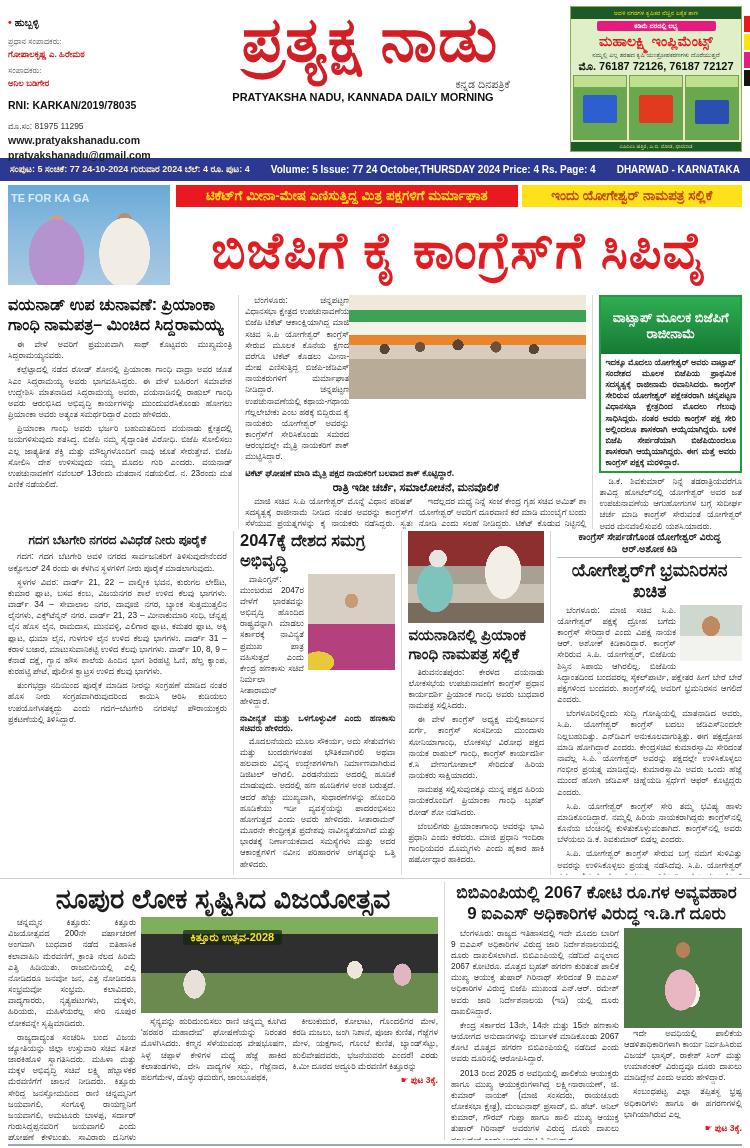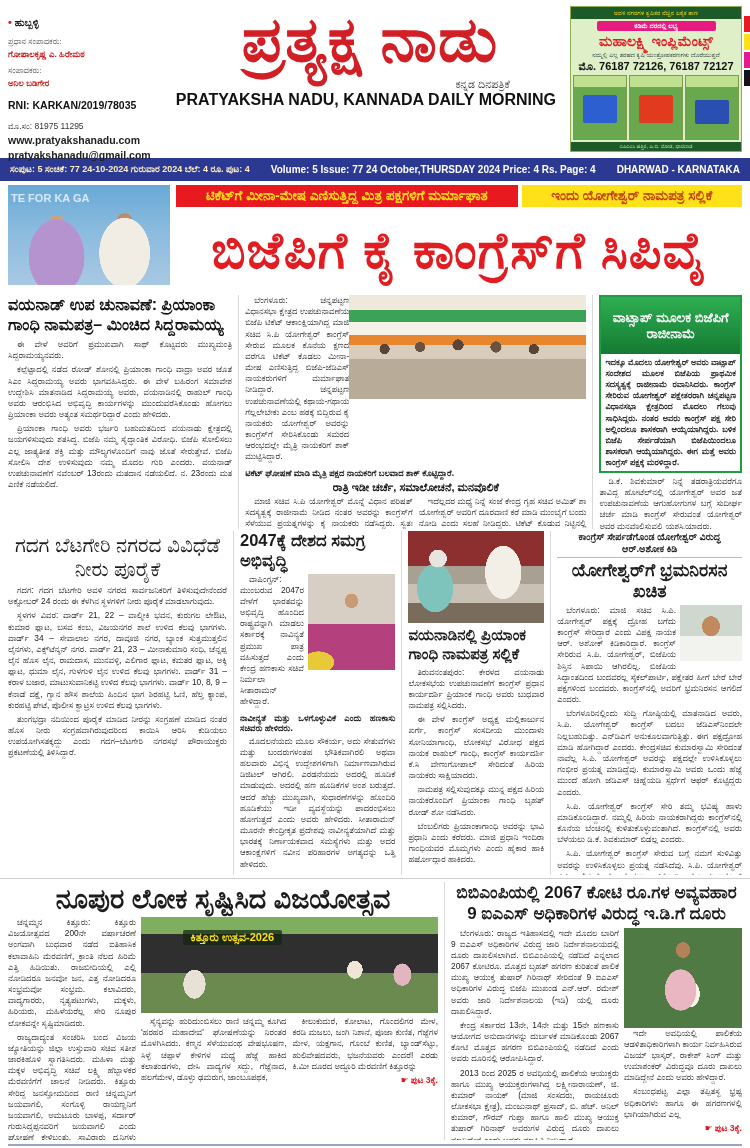--- a/index.html
+++ b/index.html
@@ -11,21 +11,21 @@
   .city{color:#111;font-weight:bold;font-size:10px;}
   .city .dot{color:#d21f26;font-size:11px;}
   .ed-label{color:#555;font-size:8px;margin-top:5px;}
   .ed-name{color:#c81e1e;font-weight:bold;font-size:8.5px;}
   .rni{font-weight:bold;color:#111;font-size:10.5px;margin-top:8px;}
   .mphone{font-size:8.5px;margin-top:6px;color:#333;}
   .murl{font-weight:bold;font-size:10.5px;color:#222;}
   .mast-center{flex:1;text-align:center;padding-top:2px;}
   .np-title{font-size:62px;font-weight:800;color:#d21f26;line-height:1.04;letter-spacing:1px;}
   .np-tag-kn{font-size:11px;color:#333;margin-top:6px;text-align:right;padding-right:60px;}
-  .np-tag-en{font-size:16px;font-weight:bold;color:#111;text-align:right;padding-right:14px;}
+  .np-tag-en{font-size:11px;font-weight:bold;color:#111;padding-right:14px;}
   .mast-ad{width:172px;height:146px;background:#dff0c8;border:1px solid #8fae58;box-sizing:border-box;
            display:flex;flex-direction:column;overflow:hidden;}
   .ad-strip{background:#1c5a28;color:#ffe11a;font-size:6.3px;text-align:center;padding:2px 1px;}
   .ad-ribbon{background:#e61a7f;color:#fff;font-size:6.5px;font-weight:bold;text-align:center;
              width:70%;margin:2px auto 0;border-radius:2px;padding:1px 0;}
   .ad-brand{color:#e01b22;font-weight:800;font-size:14px;text-align:center;margin-top:2px;}
   .ad-sub{font-size:6.3px;text-align:center;color:#233;padding:1px 2px;}
   .ad-phone{font-size:11px;font-weight:bold;text-align:center;color:#111;}
   .ad-imgs{flex:1;display:flex;gap:2px;padding:2px;}
   .ad-img{flex:1;border:1px solid #7d9c4c;background:
@@ -86,21 +86,21 @@
   .ms-cols > div{flex:1;}
   .a-col3{width:152px;padding-left:6px;display:flex;flex-direction:column;}
   .gbox{border:2px solid #1e9e40;background:#fff;}
   .gbox-h{background:linear-gradient(#2fae52,#157a33);color:#fff;font-weight:800;font-size:13px;
           text-align:center;padding:13px 2px;line-height:1.2;}
   .gbox-b{padding:3px 4px;font-size:8.2px;font-weight:600;line-height:1.35;text-align:justify;}
   .g-after{margin-top:3px;}
   
   .bandB{height:346px;}
   .b-col1{width:230px;padding-right:6px;}
-  .h-gadag{font-size:20px;font-weight:400;line-height:1.2;text-align:center;margin:2px 0 4px;}
+  .h-gadag{font-size:12px;font-weight:700;line-height:1.2;text-align:center;margin:2px 0 4px;}
   .b-col2{width:172px;padding:0 6px;}
   .h-2047{font-size:16.5px;font-weight:800;line-height:1.2;margin-bottom:3px;}
   .d47-row{display:flex;gap:4px;}
   .d47-row .txt{width:64px;}
   .ph-nirmala{flex:1;height:96px;background:
       radial-gradient(12px 13px at 50% 28%,#c99b72 0 55%,transparent 56%),
       radial-gradient(26px 18px at 12% 92%,#e8c93a 0 60%,transparent 61%),
       linear-gradient(180deg,#d8cfc4 0 52%,#b5407e 52% 100%);}
   .b-col3{width:152px;padding:0 6px;}
   .ph-sign{width:100%;height:92px;background:
@@ -296,21 +296,21 @@
     <div class="col c-left">
       <div class="h-kitturu">ನೂಪುರ ಲೋಕ ಸೃಷ್ಟಿಸಿದ ವಿಜಯೋತ್ಸವ</div>
       <div class="kit-row">
         <div class="kit-c1 small">
           <p>ಚನ್ನಮ್ಮನ ಕಿತ್ತೂರು: ಕಿತ್ತೂರು ವಿಜಯೋತ್ಸವದ 200ನೇ ವರ್ಷಾಚರಣೆ ಅಂಗವಾಗಿ ಬುಧವಾರ ನಡೆದ ಐತಿಹಾಸಿಕ ಕಲಾವಾಹಿನಿ ಮೆರವಣಿಗೆ, ಕ್ರಾಂತಿ ನೆಲದ ಹಿರಿಮೆ ಎತ್ತಿ ಹಿಡಿಯಿತು. ರಾಜಬೀದಿಯಲ್ಲಿ ಎಲ್ಲಿ ನೋಡಿದರೂ ಜನವೋ ಜನ, ಎತ್ತ ನೋಡಿದರೂ ಸಂಭ್ರಮವೋ ಸಂಭ್ರಮ. ಕಲಾವಿದರು, ವಾದ್ಯಗಾರರು, ನೃತ್ಯಪಟುಗಳು, ಮಕ್ಕಳು, ಹಿರಿಯರು, ಮಹಿಳೆಯರೆಲ್ಲ ಸೇರಿ ನೂಪುರ ಲೋಕವನ್ನೇ ಸೃಷ್ಟಿಮಾಡಿದರು.</p>
           <p>ರಾಜ್ಯದಾದ್ಯಂತ ಸಂಚರಿಸಿ ಬಂದ ವಿಜಯ ಜ್ಯೋತಿಯನ್ನು ಜಿಲ್ಲಾ ಉಸ್ತುವಾರಿ ಸಚಿವ ಸತೀಶ ಜಾರಕಿಹೊಳಿ ಸ್ವಾಗತಿಸಿದರು. ಮಹಿಳಾ ಮತ್ತು ಮಕ್ಕಳ ಅಭಿವೃದ್ಧಿ ಸಚಿವೆ ಲಕ್ಷ್ಮಿ ಹೆಬ್ಬಾಳಕರ ಮೆರವಣಿಗೆಗೆ ಚಾಲನೆ ನೀಡಿದರು. ಕಿತ್ತೂರು ಸೇರಿದ್ದ ಜನಸ್ತೋಮದಿಂದ ರಾಣಿ ಚನ್ನಮ್ಮನಿಗೆ ಜಯವಾಗಲಿ, ಸಂಗೊಳ್ಳಿ ರಾಯಣ್ಣನಿಗೆ ಜಯವಾಗಲಿ, ಅಮಟೂರು ಬಾಳಪ್ಪ, ಸರ್ದಾರ್ ಗುರುಸಿದ್ದಪ್ಪನವರಿಗೆ ಜಯವಾಗಲಿ ಎಂದು ಘೋಷಣೆ ಕೇಳಿಬಂತು. ಸಾವಿರಾರು ಧ್ವನಿಗಳು ಏಕಕಾಲಕ್ಕೆ ಕಿತ್ತೂರು ಕ್ರಾಂತಿಯನ್ನು ಹಾಡಿ ಹೊಗಳಿದವು.</p>
 
         </div>
         <div class="kit-right">
           <div class="ph ph-kitturu">
-            <div class="band-lbl">ಕಿತ್ತೂರು ಉತ್ಸವ-2026</div>
+            <div class="band-lbl">ಕಿತ್ತೂರು ಉತ್ಸವ-2028</div>
           </div>
           <div class="kit-cols">
             <div class="small">
               <p>ಸೈನ್ಯವನ್ನು ಹುರಿದುಂಬಿಸಲು ರಾಣಿ ಚನ್ನಮ್ಮ ಕೂಗಿದ 'ಹರಹರ ಮಹಾದೇವ' ಘೋಷಣೆಯನ್ನು ನಿರಂತರ ಮೊಳಗಿಸಿದರು. ಕಣ್ಮನ ಸೆಳೆಯುವಂಥ ವೇಷಭೂಷಣ, ಸಿಳ್ಳೆ ಚಪ್ಪಾಳೆ ಕೇಳಿಗಳ ಮಧ್ಯೆ ಹೆಜ್ಜೆ ಹಾಕಿದ ಕಲಾತಂಡಗಳು, ದೇಸಿ ವಾದ್ಯಗಳ ಸದ್ದು, ಗೆಜ್ಜೆನಾದ, ಹಲಗೆಮೇಳ, ಡೊಳ್ಳು ಢಮರುಗ, ಜಾಂಬೂಪಥಕ,</p>
             </div>
             <div class="small">
               <p>ಕೀಲುಕುದುರೆ, ಕೋಲಾಟ, ಗೊಂದಲಿಗರ ಮೇಳ, ಕರಡಿ ಮಜಲು, ಜಂಗಿ ನಿಶಾನೆ, ಪೂಜಾ ಕುಣಿತ, ಗೆಜ್ಜೆಗಳ ಮೇಳ, ಯಕ್ಷಗಾನ, ಗೊಂಬೆ ಕುಣಿತ, ಬ್ಯಾಂಡ್‌ಸೆಟ್ಟು, ಹುಲಿವೇಷದವರು, ಭಜನೆಯವರು ಎಂದರೆ! ಎರಡು ಕಿ.ಮೀ ದೂರದ ಅದ್ಧೂರಿ ಮೆರವಣಿಗೆ ಕಿತ್ತೂರನ್ನು</p>
               <div class="contd">☛ ಪುಟ 3ಕ್ಕೆ.</div>
             </div>
           </div>

